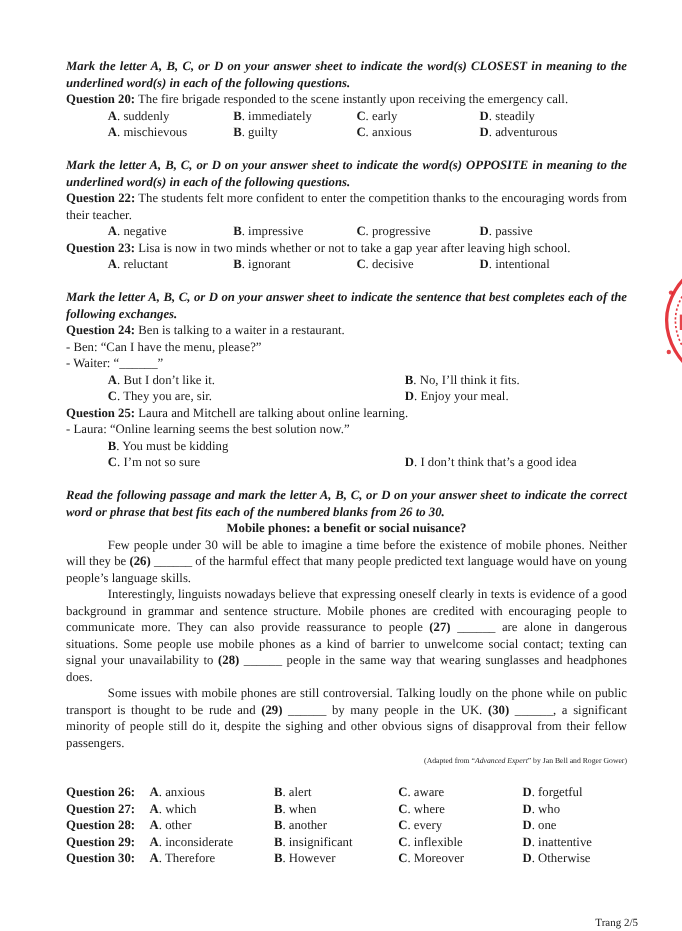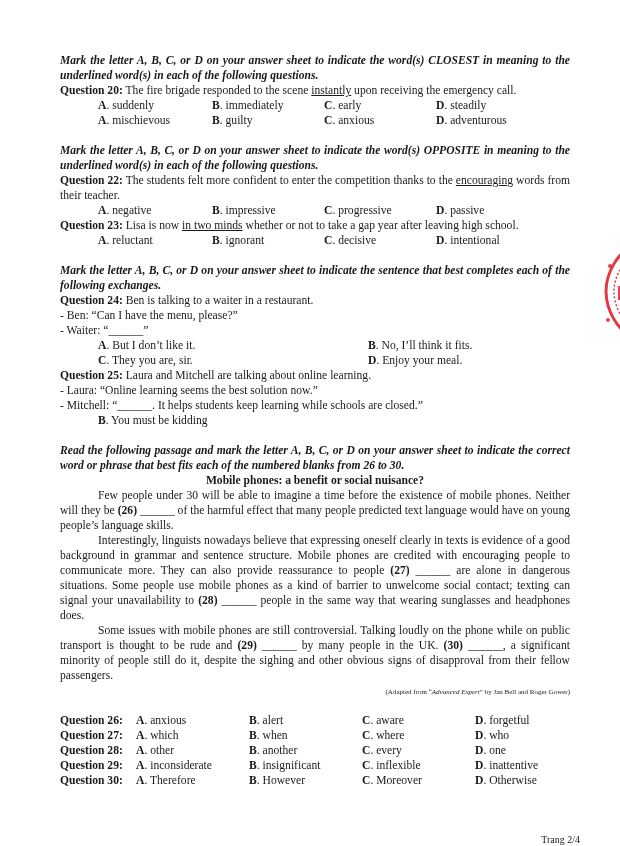--- a/index.html
+++ b/index.html
@@ -2,21 +2,21 @@
 <html><head>
 <meta charset="utf-8">
 <style>
   html, body { margin:0; padding:0; background:#ffffff; }
   body { width:620px; height:846px; position:relative; overflow:hidden;
          font-family:"Liberation Serif", "DejaVu Serif", serif; color:#1a1a1a; font-size:11.6px; line-height:15px; }
   .page { position:absolute; left:60px; top:53px; width:510px; }
   .instr { font-weight:bold; font-style:italic; text-align:justify; }
   .q { }
   .qlabel { font-weight:bold; }
-  .u { text-decoration:underline; }
+  .u { }
   .opts4 { display:flex; padding-left:38px; }
   .opts4 > span { display:inline-block; }
   .opts4 > span:nth-child(1){ width:114px; }
   .opts4 > span:nth-child(2){ width:112px; }
   .opts4 > span:nth-child(3){ width:112px; }
   .opts2 { display:flex; padding-left:38px;gap:44px; }
   .opts2 > span:nth-child(1){ width:226px; }
   .L { font-weight:bold; }
   .gap { height:15px; }
   .passage-title { text-align:center; font-weight:bold; }
@@ -89,23 +89,26 @@
     <span><b class="L">B</b><span>. No, I’ll think it fits.</span></span>
   </div>
   <div class="opts2">
     <span><b class="L">C</b><span>. They you are, sir.</span></span>
     <span><b class="L">D</b><span>. Enjoy your meal.</span></span>
   </div>
   <div class="q">
     <span class="qlabel">Question 25:</span><span> Laura and Mitchell are talking about online learning.</span>
   </div>
   <div>- Laura: “Online learning seems the best solution now.”</div>
-  <div>- Mitchell: “______. It helps students keep learning while schools are closed.”</div>
   <div class="opts2">
     <span><b class="L">B</b><span>. You must be kidding</span></span>
+  </div>
+  <div class="opts2">
+    <span><b class="L">C</b><span>. I’m not so sure</span></span>
+    <span><b class="L">D</b><span>. I don’t think that’s a good idea</span></span>
   </div>
 
   <div class="gap"></div>
 
   <div class="instr">Read the following passage and mark the letter A, B, C, or D on your answer sheet to indicate the correct word or phrase that best fits each of the numbered blanks from 26 to 30.</div>
   <div class="passage-title">Mobile phones: a benefit or social nuisance?</div>
   <div class="para">
     <span>Few people under 30 will be able to imagine a time before the existence of mobile phones. Neither will they be </span><b>(26)</b><span> ______ of the harmful effect that many people predicted text language would have on young people’s language skills.</span>
   </div>
   <div class="para">
@@ -150,21 +153,21 @@
     <div class="ans-row">
       <span>Question 30:</span>
         <span class="opt"><b>A</b>. Therefore</span>
         <span class="opt"><b>B</b>. However</span>
         <span class="opt"><b>C</b>. Moreover</span>
         <span class="opt"><b>D</b>. Otherwise</span>
     </div>
   </div>
 </div>
 
-<div class="footer">Trang 2/4</div>
+<div class="footer">Trang 2/5</div>
 
 <svg class="stamp" viewBox="0 0 40 110">
   <g fill="none" stroke="#e0161e" stroke-width="3" opacity="0.85">
     <path d="M40 8 C18 14 8 40 8 55 C8 72 18 96 40 104"></path>
     <path d="M40 18 C24 24 16 42 16 55 C16 70 24 88 40 94" stroke-width="1.5" stroke-dasharray="2 2"></path>
   </g>
   <g fill="#e0161e" opacity="0.8">
     <rect x="22" y="34" width="14" height="8"></rect>
     <rect x="20" y="50" width="16" height="14"></rect>
     <rect x="24" y="70" width="12" height="6"></rect>

